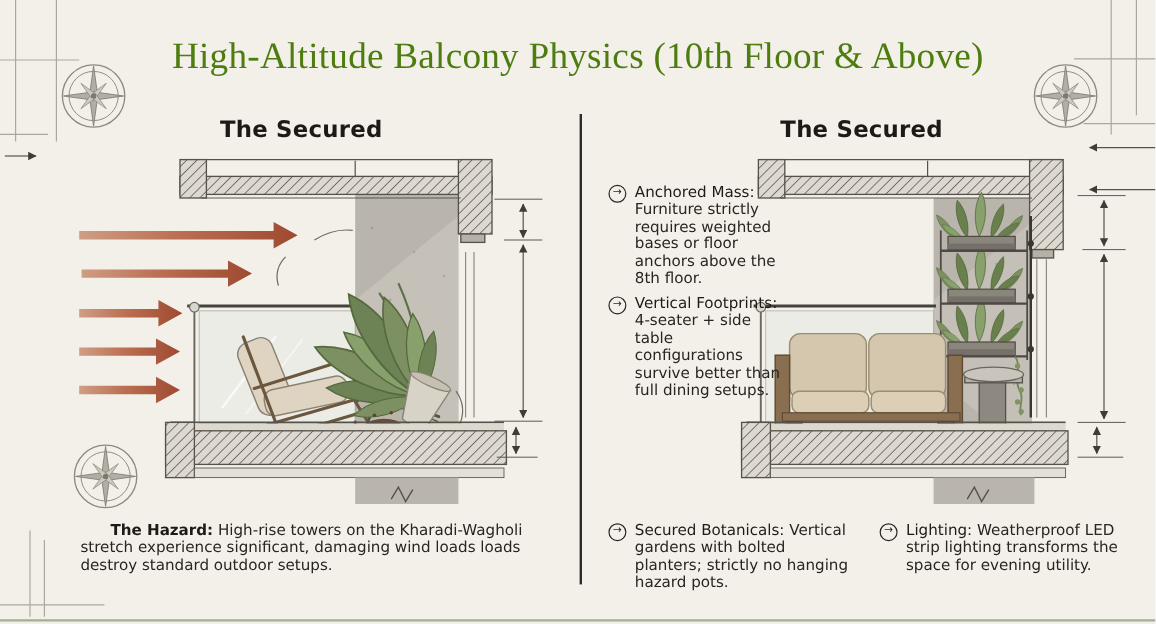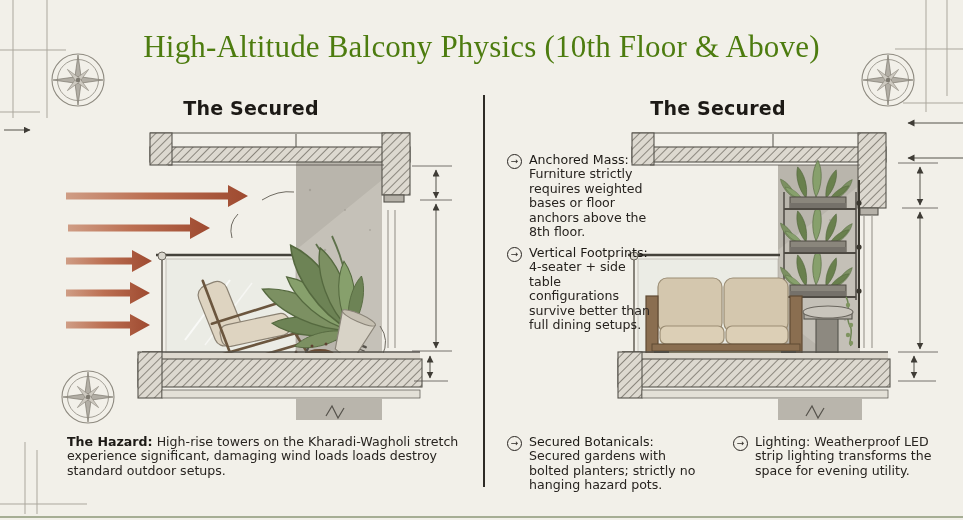--- a/index.html
+++ b/index.html
@@ -28,21 +28,21 @@
   }
   .point b{font-weight:400;color:#1d1a16;}
   .pt-icon{
     flex:none;width:13px;height:13px;margin-top:1px;border:1.3px solid #2a2622;
     border-radius:50%;display:flex;align-items:center;justify-content:center;
   }
   .pt-arrow{font-size:9px;line-height:1;color:#2a2622;transform:translateY(-0.5px);}
   .pt-text{width:122px;}
   .pt-text-wide{width:180px;}
   .hazard{position:absolute;left:67px;top:435px;width:400px;font-size:12.6px;line-height:1.15;color:#282420;}
-  .hazard b{font-weight:700;color:#1d1a16;}
+  .hazard b{font-weight:700;color:#1d1a16;margin-left:25px;}
   .p1{left:507px;top:153px;}
   .p2{left:507px;top:246px;}
   .p3{left:507px;top:435px;}
   .p4{left:733px;top:435px;}
 </style>
 </head>
 <body>
 
 <div class="stage">
 
@@ -384,21 +384,21 @@
   </div>
 
   <div class="hazard">
     <b>The Hazard:</b> <span>High-rise towers on the Kharadi-Wagholi stretch experience significant, damaging wind loads loads destroy standard outdoor setups.</span>
   </div>
 
   <div class="point p3">
     <span class="pt-icon">
         <span class="pt-arrow">→</span>
       </span>
-    <span class="pt-text-wide"><b>Secured Botanicals:</b> <span>Secured gardens with bolted planters; strictly no hanging hazard pots.</span></span>
+    <span class="pt-text-wide"><b>Secured Botanicals:</b> <span>Vertical gardens with bolted planters; strictly no hanging hazard pots.</span></span>
   </div>
 
   <div class="point p4">
     <span class="pt-icon">
         <span class="pt-arrow">→</span>
       </span>
     <span class="pt-text-wide"><b>Lighting:</b> <span>Weatherproof LED strip lighting transforms the space for evening utility.</span></span>
   </div>
 
 </div>

